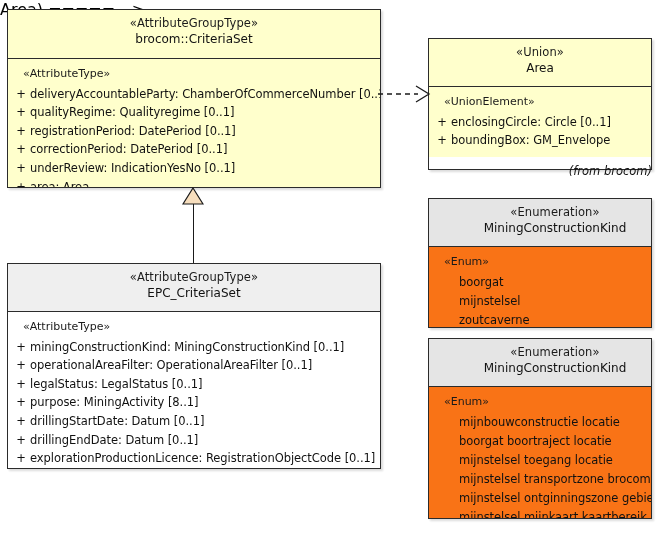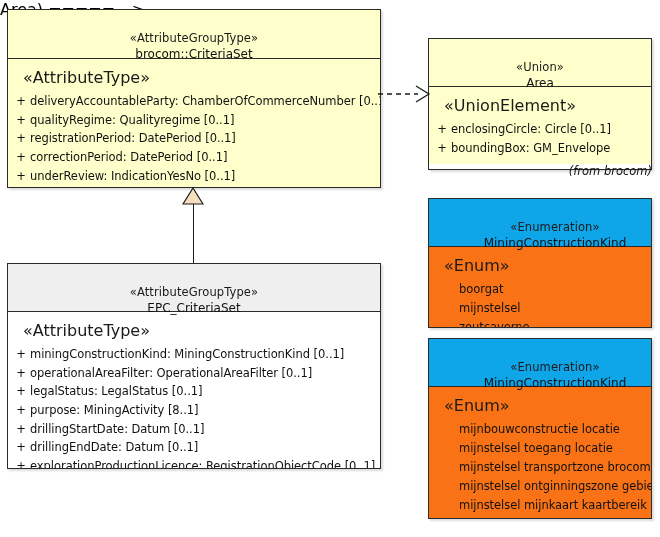--- a/index.html
+++ b/index.html
@@ -35,35 +35,34 @@
     padding: 6px 6px 6px 6px;
     text-align: center;
     border-bottom: 1px solid #2b2b2b;
     line-height: 1.28;
   }
   .uml-header .stereo {
     display: block;
     font-size: 11.5px;
     color: #1a1a1a;
     letter-spacing: 0.1px;
-    margin-top: 15px;
   }
   .uml-header .cname {
     display: block;
     font-weight: normal;
     font-size: 12px;
     color: #111111;
     margin-top: 1px;
   }
   .uml-body {
     box-sizing: border-box;
     padding: 7px 4px 7px 4px;
   }
   .grp-stereo {
-    font-size: 16px;
+    font-size: 11px;
     color: #1a1a1a;
     padding-left: 11px;
     margin-bottom: 2px;
     line-height: 1.5;
     white-space: nowrap;
   }
   .attr-row {
     display: flex;
     align-items: baseline;
     font-size: 11.5px;
@@ -88,21 +87,21 @@
     padding-left: 26px;
     white-space: nowrap;
     letter-spacing: -0.05px;
   }
 
   
   .yellow .uml-header { background: #ffffcc; }
   .yellow .uml-body   { background: #ffffcc; }
   .grey   .uml-header { background: #efefef; }
   .grey   .uml-body   { background: #ffffff; }
-  .green  .uml-header { background: #0ea5e9; padding-left: 36px; }
+  .green  .uml-header { background: #e5e5e5; padding-left: 36px; }
   .green  .uml-body   { background: #f97316; }
 
   
   #box-criteriaset {
     left: 7px;  top: 9px;  width: 374px;  height: 179px;
   }
   #box-criteriaset .uml-header { height: 49px; }
 
   #box-epc {
     left: 7px;  top: 263px; width: 374px; height: 206px;
@@ -279,20 +278,21 @@
 
   
   <div class="uml-box green" id="box-oaf">
     <div class="uml-header">
       <span class="stereo">«Enumeration»</span>
       <span class="cname">MiningConstructionKind</span>
     </div>
     <div class="uml-body">
       <div class="grp-stereo">«Enum»</div>
       <div class="enum-row">mijnbouwconstructie locatie</div>
+      <div class="enum-row">boorgat boortraject locatie</div>
       <div class="enum-row">mijnstelsel toegang locatie</div>
       <div class="enum-row">mijnstelsel transportzone brocom</div>
       <div class="enum-row">mijnstelsel ontginningszone gebied</div>
       <div class="enum-row">mijnstelsel mijnkaart kaartbereik</div>
     </div>
   </div>
 
   
   <div class="connector" id="gen-line"></div>
   <svg id="gen-triangle-svg" viewBox="0 0 22 18">

